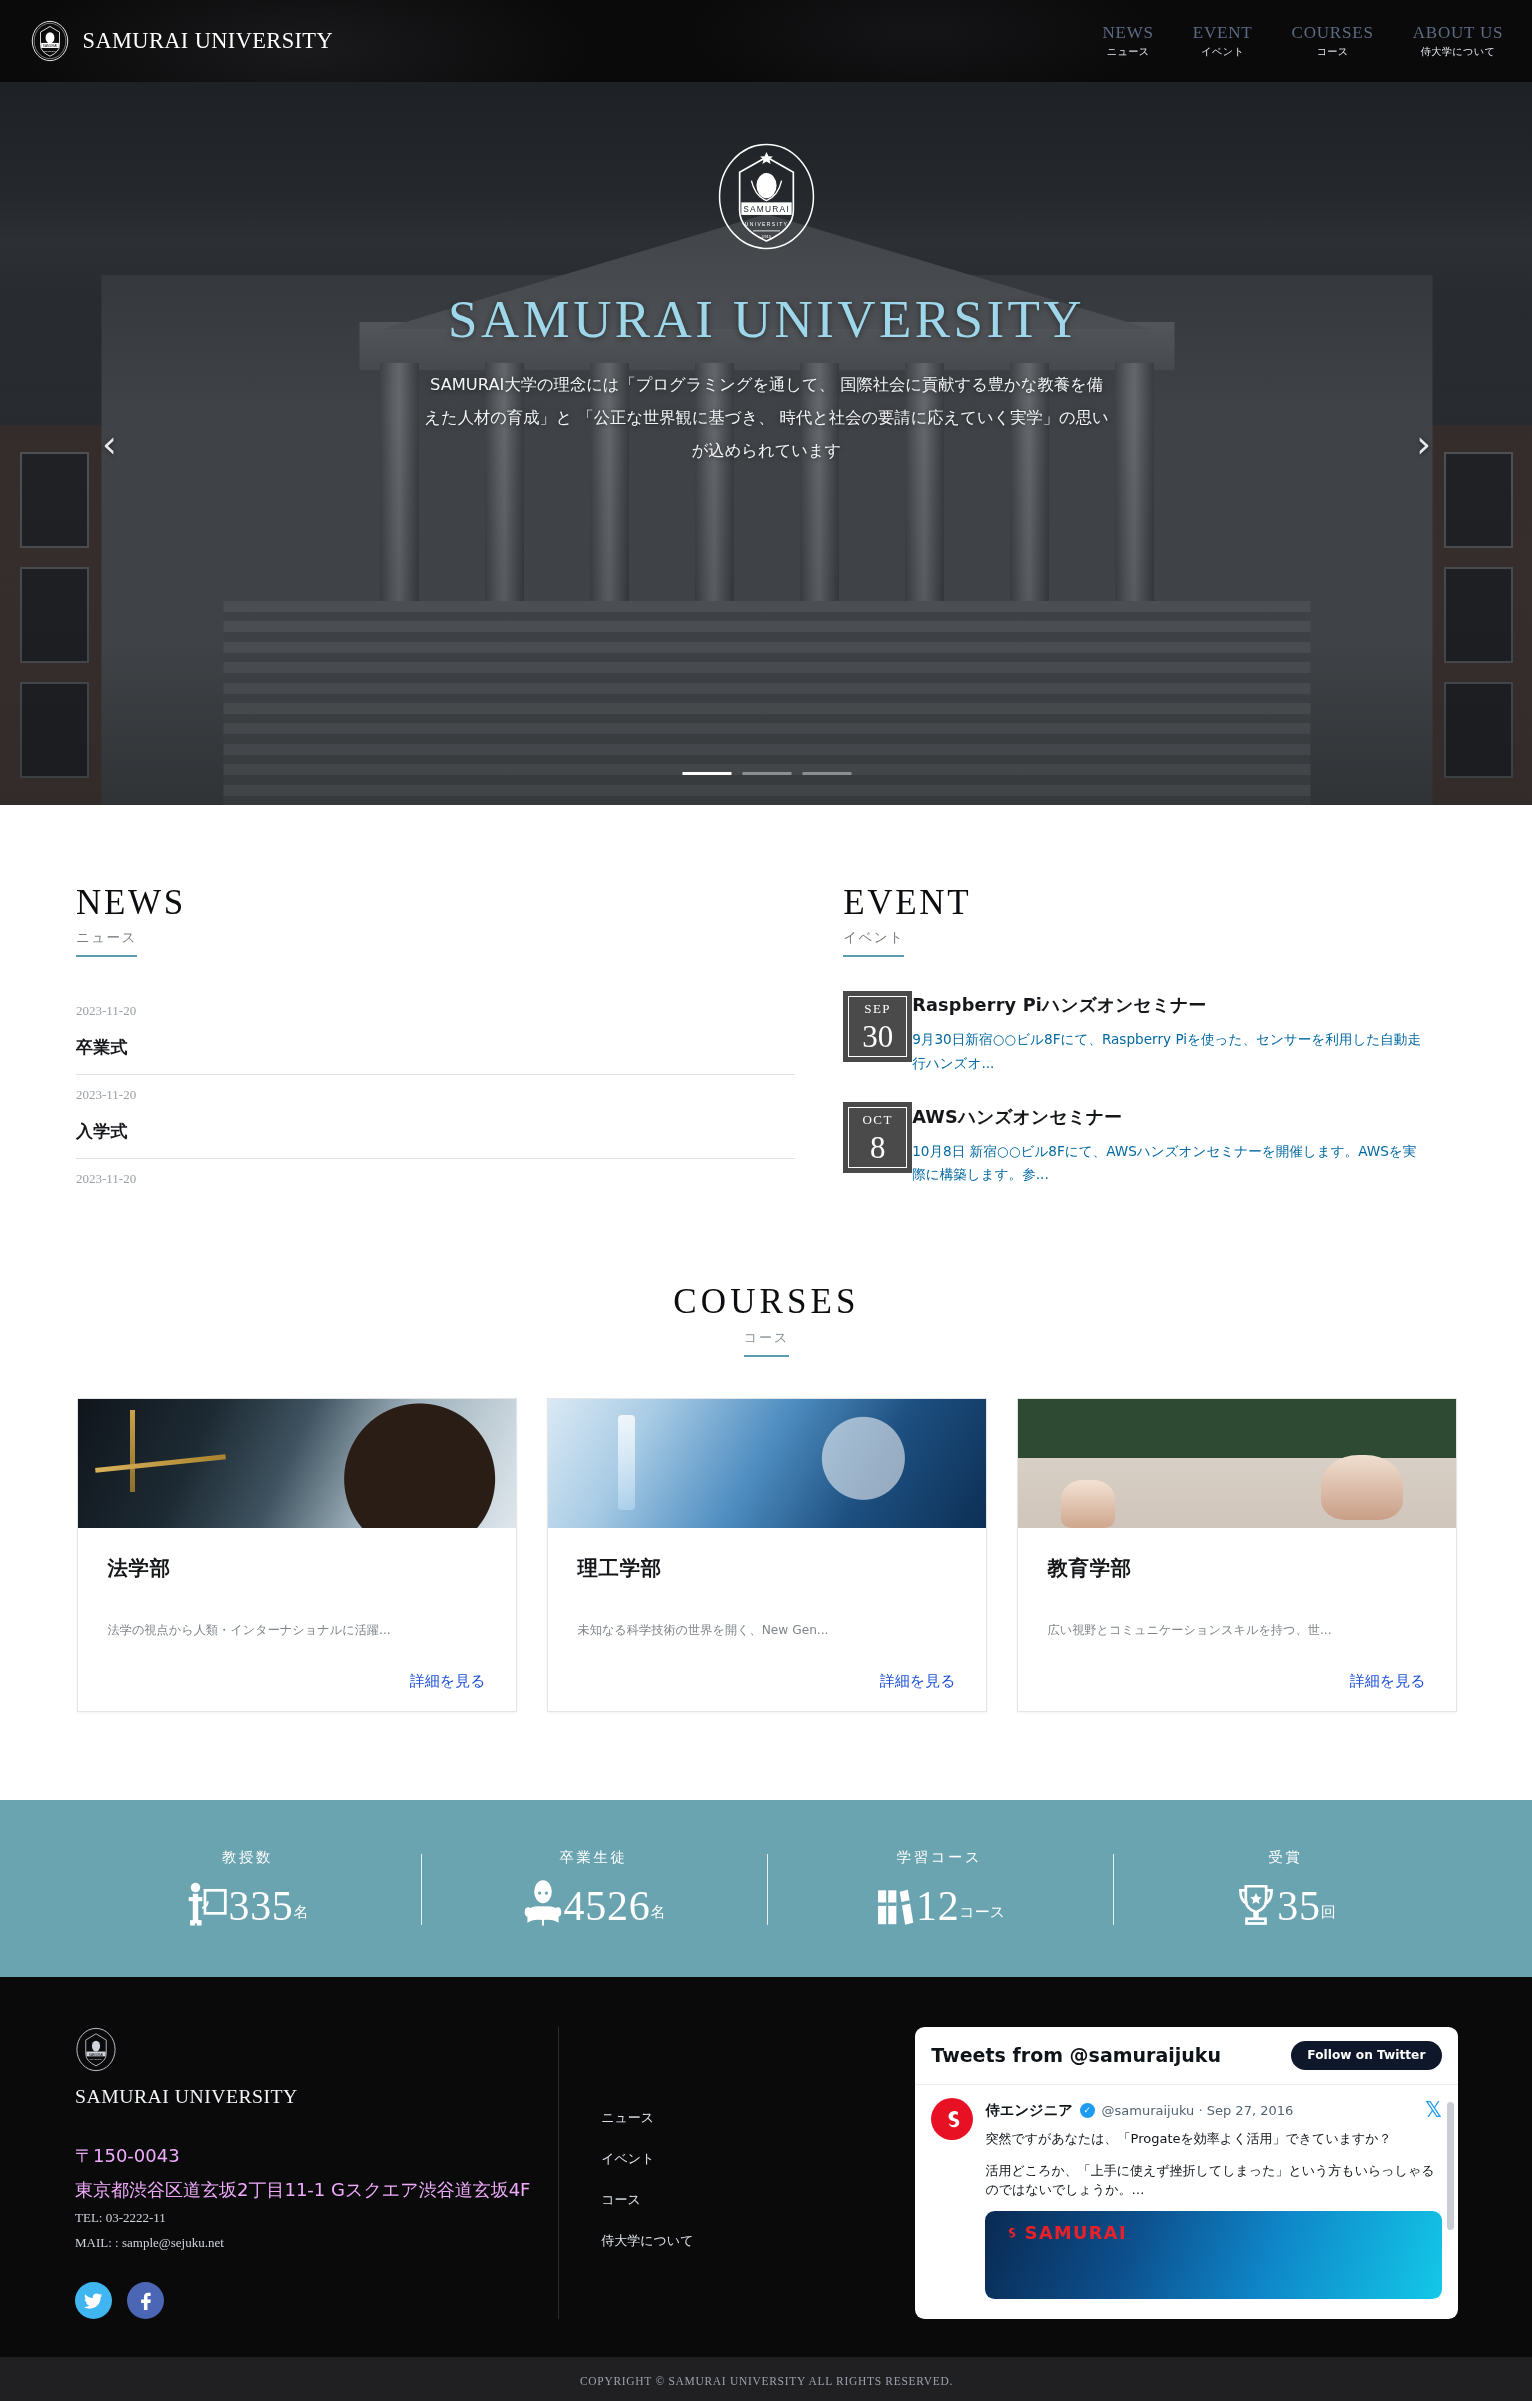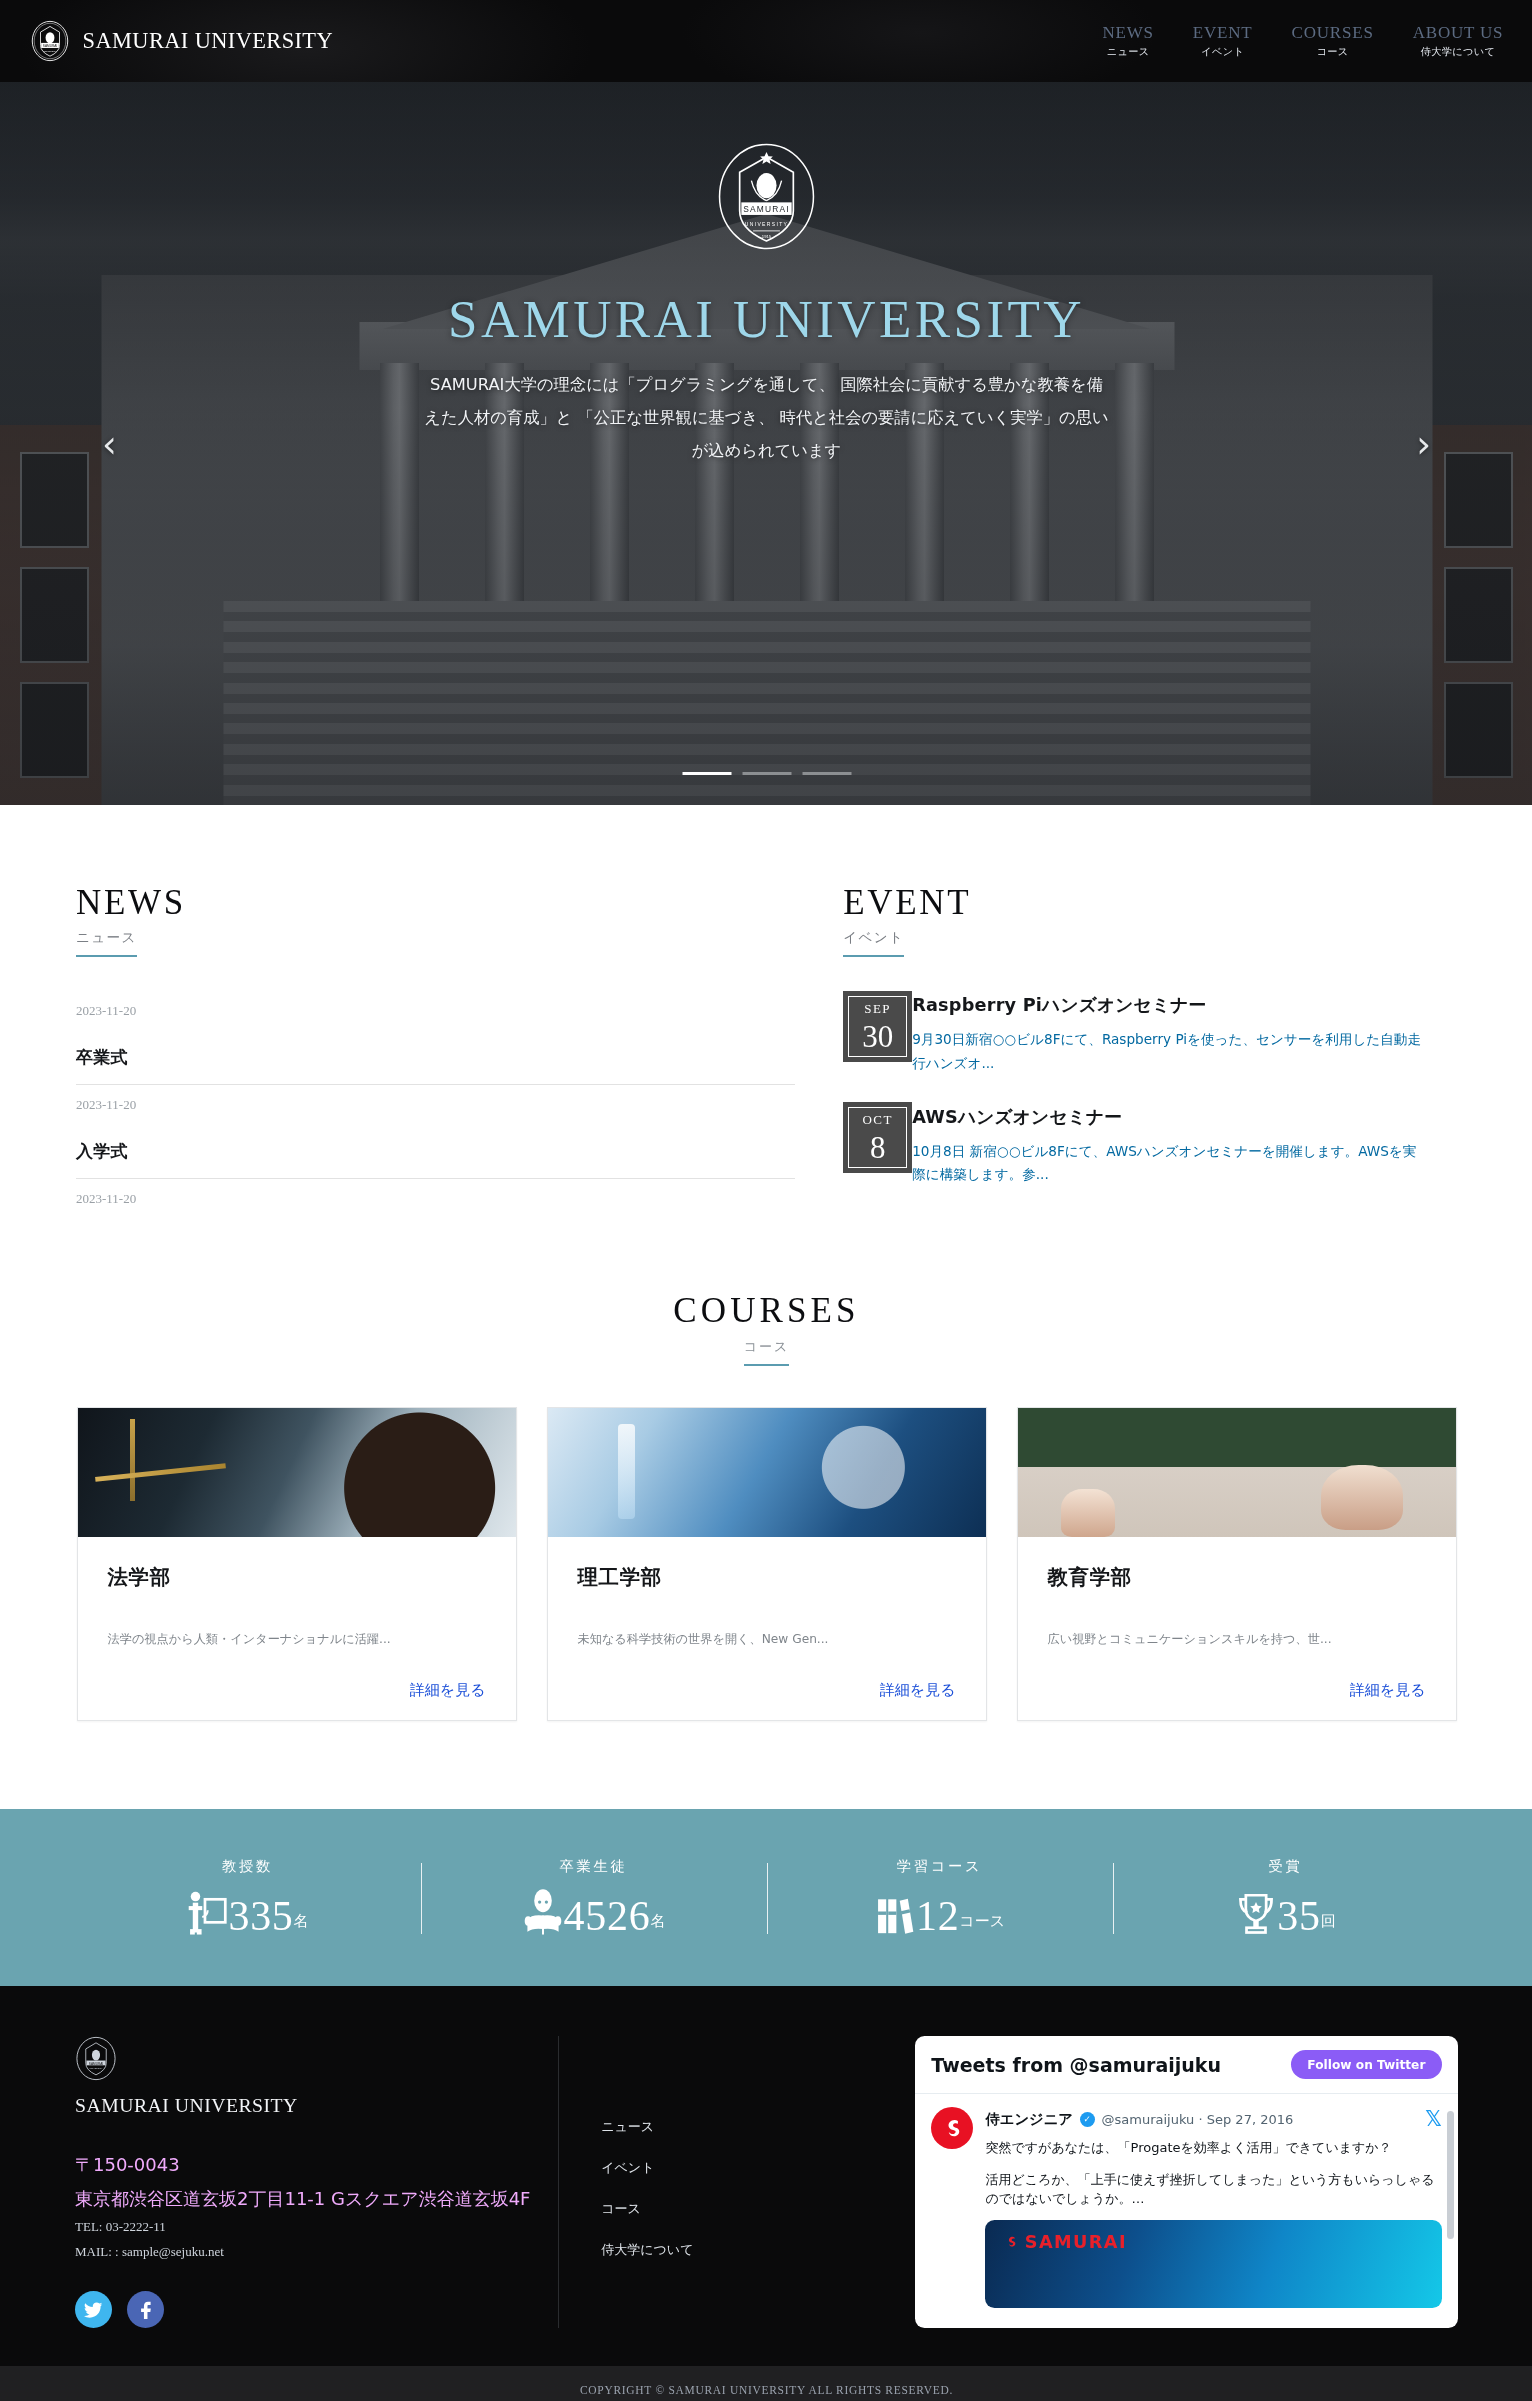--- a/index.html
+++ b/index.html
@@ -149,21 +149,21 @@
   .sec-head .jp{
     display:inline-block; margin-top:6.8px; padding-bottom:8.2px;
     font-size:13.6px; color:#7b7f85; letter-spacing:1.4px;
     font-family:"DejaVu Sans", sans-serif;
     border-bottom:2.7px solid #5b9cb0;
   }
 
   .news-item{ padding:12.2px 0 15px 0; border-bottom:1.4px solid #e2e2e2;}
   .news-item:last-child{ border-bottom:none;}
   .news-date{ color:#9aa0a6; font-size:13px; font-family:"Liberation Serif", serif;}
-  .news-title{ margin-top:27px; color:#15171a; font-size:17px; font-weight:700;
+  .news-title{ margin-top:17px; color:#15171a; font-size:17px; font-weight:700;
     font-family:"DejaVu Sans", sans-serif; letter-spacing:0.3px;}
 
   .event-item{ display:flex; margin-bottom:26px;}
   .date-badge{
     flex:none; width:69px; height:71px; background:#4a4a4a;
     display:flex; flex-direction:column; align-items:center; justify-content:center;
     color:#fff; position:relative;
   }
   .date-badge:after{ content:""; position:absolute; inset:4.8px; border:1.4px solid #ffffff;}
   .date-badge .m{ font-size:13px; letter-spacing:1.4px; position:relative; z-index:2;
@@ -281,21 +281,21 @@
 
   
   .tw-widget{
     width:543px; height:292px; background:#fff; border-radius:9.5px;
     overflow:hidden; display:flex; flex-direction:column;
     font-family:"DejaVu Sans", sans-serif; position:relative;
   }
   .tw-head{ display:flex; align-items:center; justify-content:space-between;
     padding:13.6px 16.3px; border-bottom:0.7px solid #e6ecf0;}
   .tw-head-title{ font-size:19px; font-weight:700; color:#0f1419;}
-  .tw-follow{ background:#8b5cf6; color:#fff; border-radius:679px;
+  .tw-follow{ background:#0f172a; color:#fff; border-radius:679px;
     padding:7.5px 16.3px; font-size:12.2px; font-weight:700; cursor:pointer;}
   .tw-body{ flex:1; padding:13.6px 16.3px 0 16.3px; display:flex; gap:12.2px; overflow:hidden;}
   .tw-avatar{ width:42px; height:42px; border-radius:50%; flex:none;
     background:#e81123; display:flex; align-items:center; justify-content:center;}
   .tw-main{ flex:1; min-width:0;}
   .tw-meta{ display:flex; align-items:center; gap:6.8px; flex-wrap:nowrap;}
   .tw-name{ font-size:14.3px; font-weight:700; color:#0f1419; white-space:nowrap;}
   .tw-badge{ width:15px; height:15px; border-radius:50%; background:#1d9bf0;
     color:#fff; font-size:8.8px; display:flex; align-items:center; justify-content:center;}
   .tw-handle{ font-size:13px; color:#536471; white-space:nowrap;}

